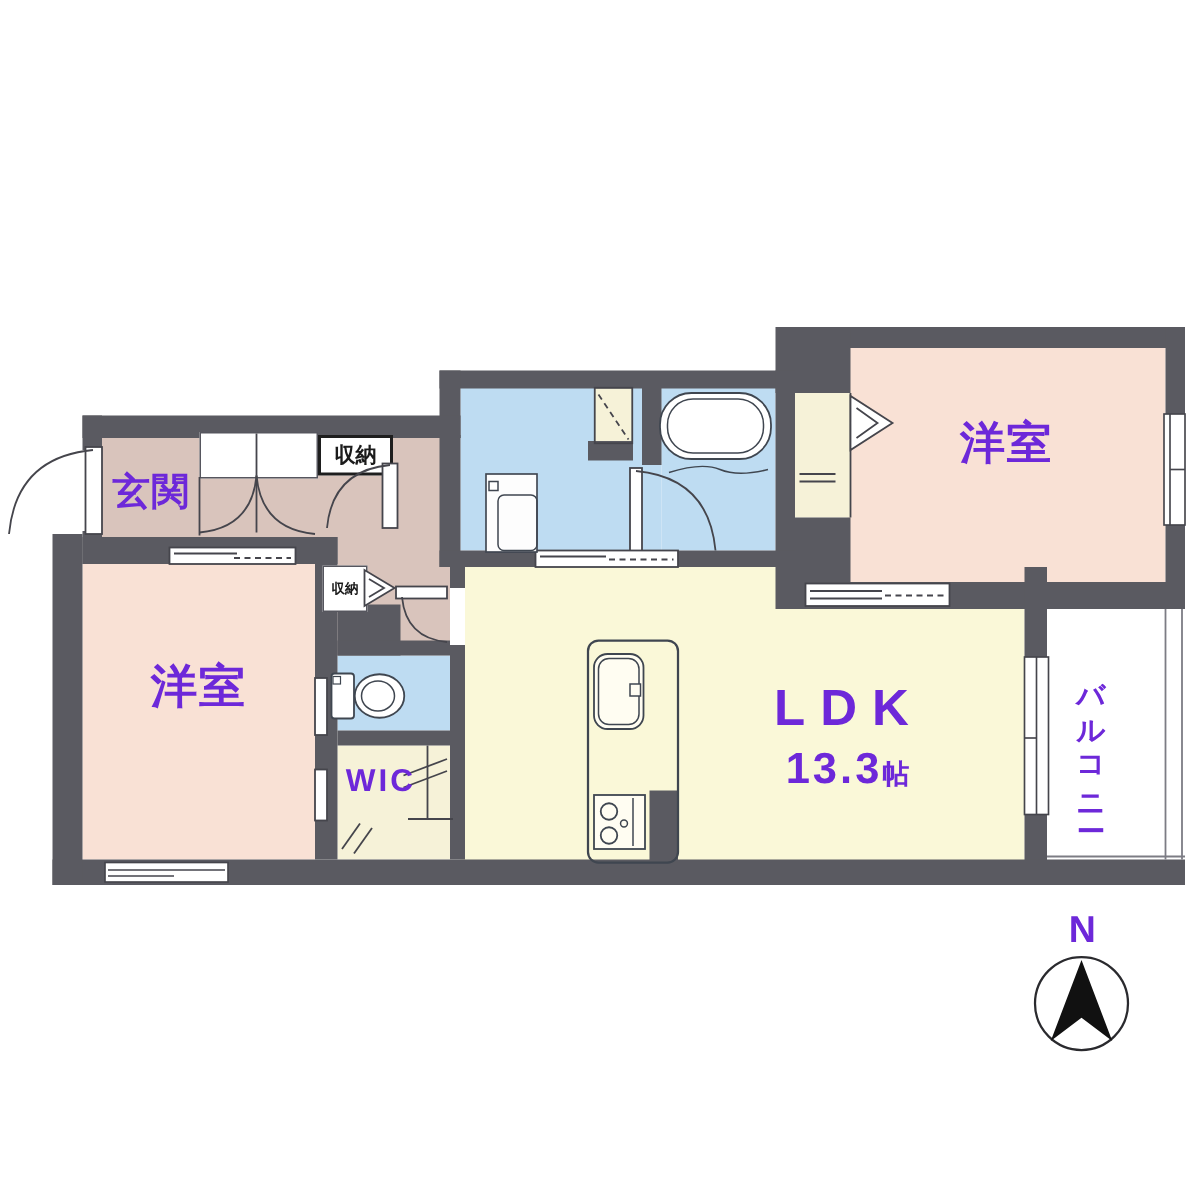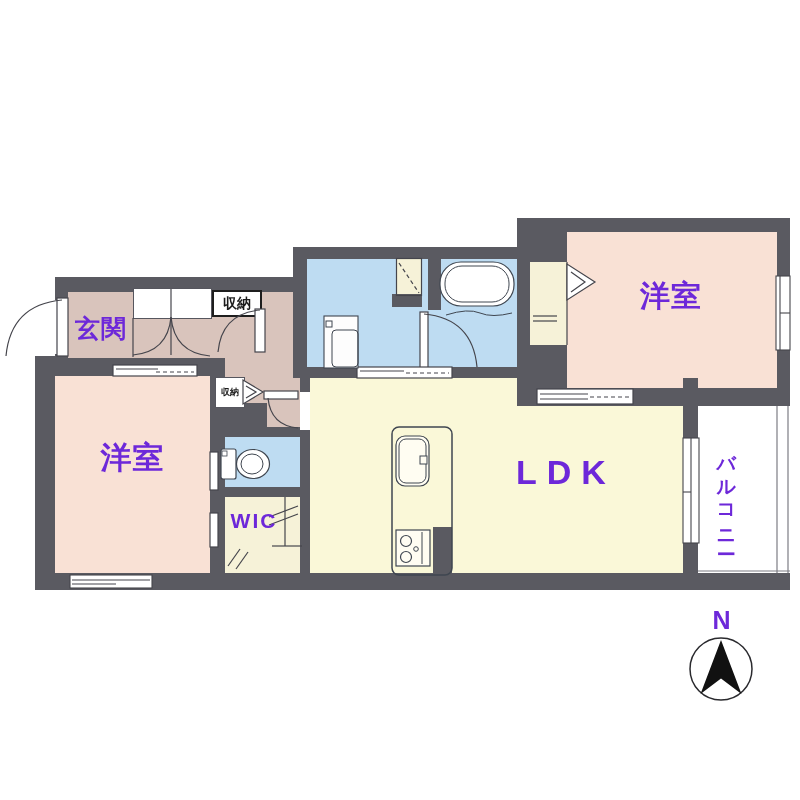--- a/index.html
+++ b/index.html
@@ -219,20 +219,23 @@
   <div class="lbl w600" style="left:55px;top:441px;width:155px;font-size:31px;">
     <div>洋室</div>
   </div>
 
   <div class="lbl w600" style="left:565px;top:279px;width:212px;font-size:30px;">
     <div>洋室</div>
   </div>
 
   <div class="lbl w600" style="left:486px;top:453px;width:160px;font-size:34px;">
     <div style="letter-spacing:10px;">LDK</div>
+    <div style="font-size:29px;margin-top:6px;letter-spacing:2px;">
+      <span>13.3</span><span class="unit">帖</span>
+    </div>
   </div>
 
   <div class="lbl" style="left:225px;top:509px;width:58px;font-size:21px;font-weight:bold;letter-spacing:2px;">
     <span>WIC</span>
   </div>
 
   <div class="lbl w600" id="lbl-balcony" style="left:716px;top:416px;height:156px;font-size:19px;">
     <span>バルコニー</span>
   </div>
 

